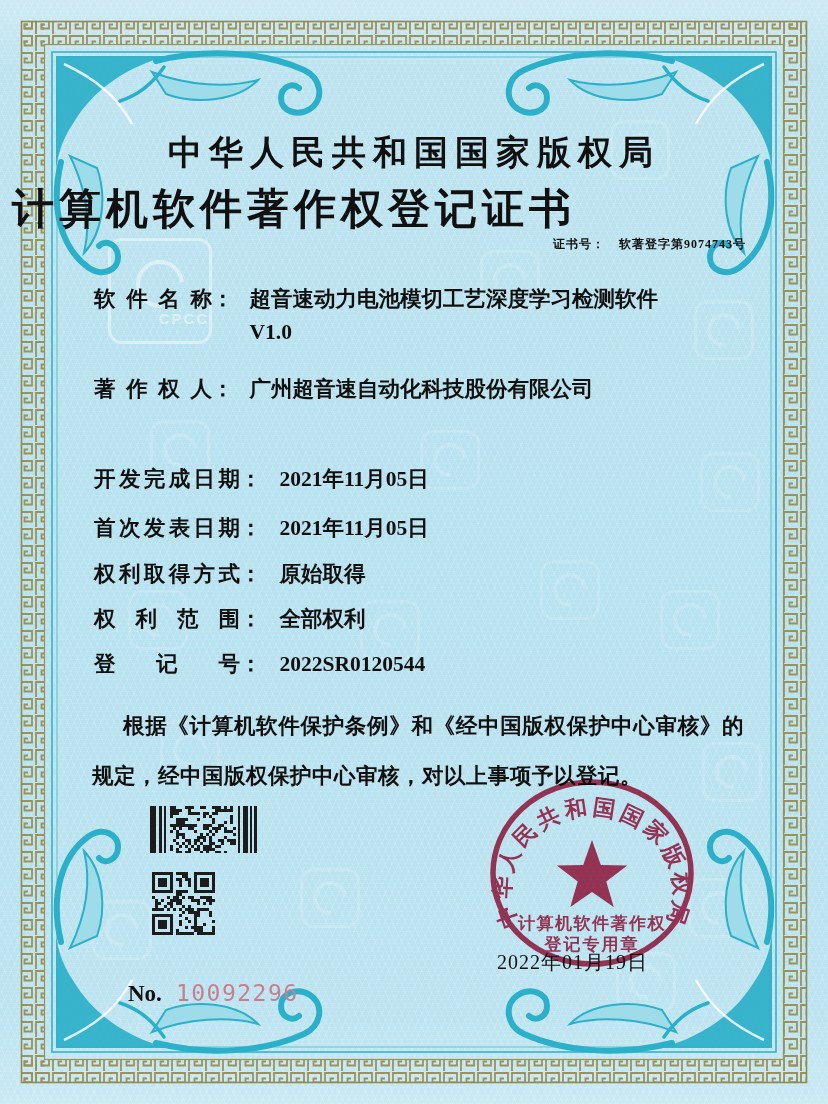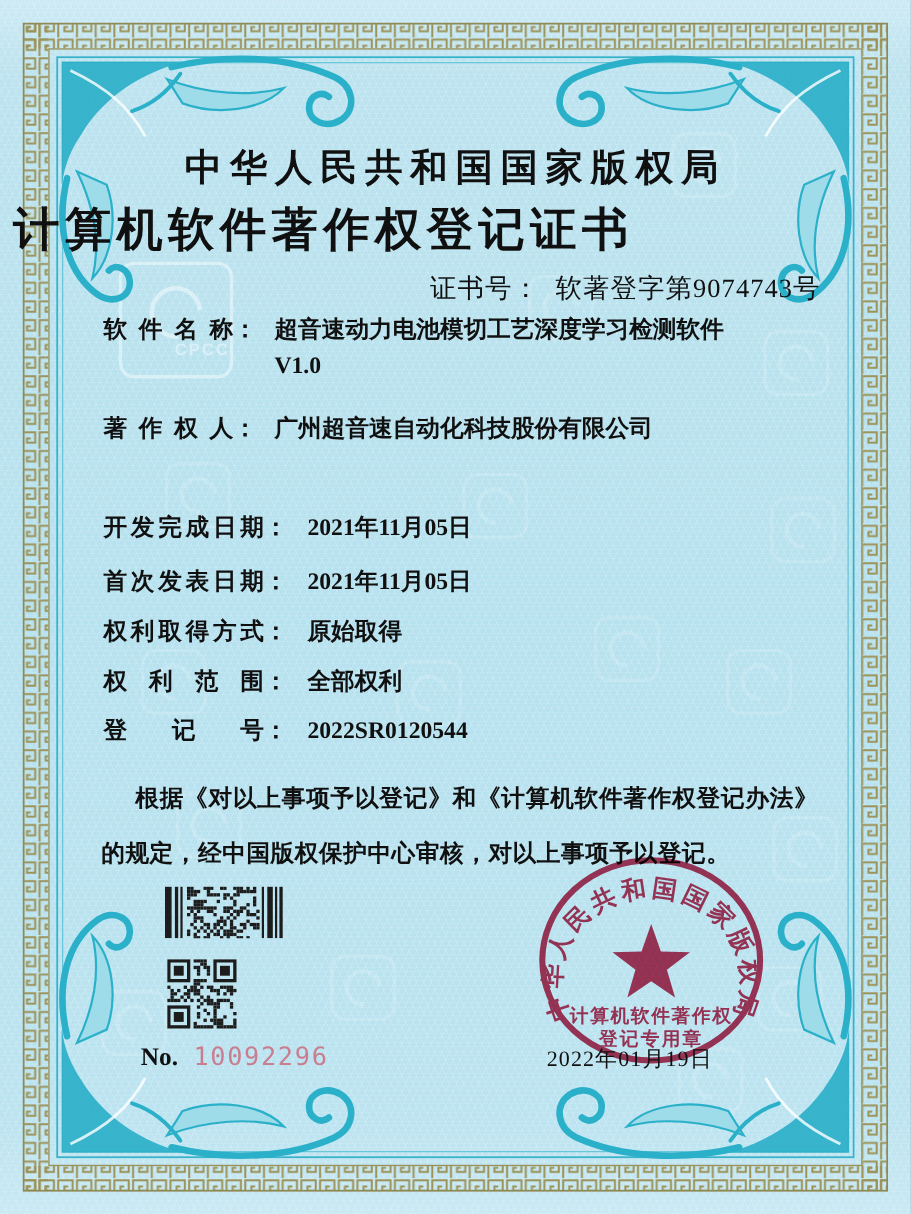--- a/index.html
+++ b/index.html
@@ -23,41 +23,41 @@
   .wm .wm-text{font-family:"Liberation Sans",sans-serif;font-weight:700;
       color:rgba(255,255,255,.9);letter-spacing:2px;}
   .wm-big{left:108px;top:238px;width:98px;height:100px;opacity:.5;}
   .wm-big .c-glyph{width:40px;height:40px;margin-top:4px;}
   .wm-big .wm-text{font-size:15px;margin-top:2px;margin-left:48px;}
   
   .authority{position:absolute;left:0;right:0;top:130px;text-align:center;
       font-size:34px;font-weight:700;letter-spacing:7px;}
   .cert-title{position:absolute;left:12px;right:0;top:181px;
       font-size:42px;font-weight:700;letter-spacing:5px;}
-  .certno{position:absolute;top:246px;right:82px;font-size:24px;font-weight:400;letter-spacing:1px;}
+  .certno{position:absolute;top:236px;right:82px;font-size:12px;font-weight:700;letter-spacing:1px;}
   .certno .lbl{margin-right:14px;}
   
   .field{position:absolute;left:94px;font-size:21.5px;font-weight:700;line-height:33px;}
   .flabel{display:inline-block;text-align:justify;text-align-last:justify;vertical-align:top;}
   .w-narrow .flabel{width:118px;}
   .w-wide .flabel{width:146px;}
   .fcolon{display:inline-block;vertical-align:top;}
   .fvalue{display:inline-block;vertical-align:top;white-space:pre-line;max-width:500px;}
   .w-narrow .fvalue{margin-left:16px;}
   .w-wide .fvalue{margin-left:18px;}
   .r0{top:283px;} .r1{top:373px;} .r2{top:463px;} .r3{top:512px;}
   .r4{top:558px;} .r5{top:603px;} .r6{top:648px;}
   
   .statement{position:absolute;left:92px;top:701px;width:652px;
       font-size:21.5px;font-weight:700;line-height:50px;text-indent:31px;
       text-align:justify;letter-spacing:.5px;}
   
   .barcode{position:absolute;left:150px;top:806px;}
   .qrcode{position:absolute;left:152px;top:872px;}
-  .serial{position:absolute;left:128px;top:948px;display:flex;align-items:baseline;gap:14px;}
+  .serial{position:absolute;left:128px;top:980px;display:flex;align-items:baseline;gap:14px;}
   .serial .no-label{font-size:23px;font-weight:700;}
   .serial .no-value{font-family:"DejaVu Sans Mono",monospace;font-size:23px;
       letter-spacing:1.5px;color:#c97e90;}
   
   .seal{position:absolute;left:486px;top:776px;opacity:.93;mix-blend-mode:multiply;}
   .issue-date{position:absolute;left:497px;top:949px;font-size:20px;font-weight:400;letter-spacing:1px;}
 </style>
 </head>
 <body>
 
@@ -173,21 +173,21 @@
   <div class="field r5 w-wide">
     <span class="flabel">权利范围</span><span class="fcolon">：</span><span class="fvalue">全部权利</span>
   </div>
   <div class="field r4 w-wide">
     <span class="flabel">权利取得方式</span><span class="fcolon">：</span><span class="fvalue">原始取得</span>
   </div>
   <div class="field r6 w-wide">
     <span class="flabel">登记号</span><span class="fcolon">：</span><span class="fvalue">2022SR0120544</span>
   </div>
 
-  <div class="statement">根据《对以上事项予以登记》和《计算机软件著作权登记办法》的规定，经中国版权保护中心审核，对以上事项予以登记。</div>
+  <div class="statement">根据《计算机软件保护条例》和《经中国版权保护中心审核》的规定，经中国版权保护中心审核，对以上事项予以登记。</div>
 
   <svg class="barcode" id="barcode" width="110" height="47" viewBox="0 0 110 47">
       <rect x="0" y="0" width="6" height="47" fill="#1c1c1c"></rect>
       <rect x="9" y="0" width="3" height="47" fill="#1c1c1c"></rect>
       <rect x="14" y="0" width="2" height="47" fill="#1c1c1c"></rect>
       <rect x="20" y="0" width="3" height="3" fill="#1c1c1c"></rect>
       <rect x="23" y="0" width="3" height="3" fill="#1c1c1c"></rect>
       <rect x="35" y="0" width="3" height="3" fill="#1c1c1c"></rect>
       <rect x="38" y="0" width="3" height="3" fill="#1c1c1c"></rect>
       <rect x="41" y="0" width="3" height="3" fill="#1c1c1c"></rect>

